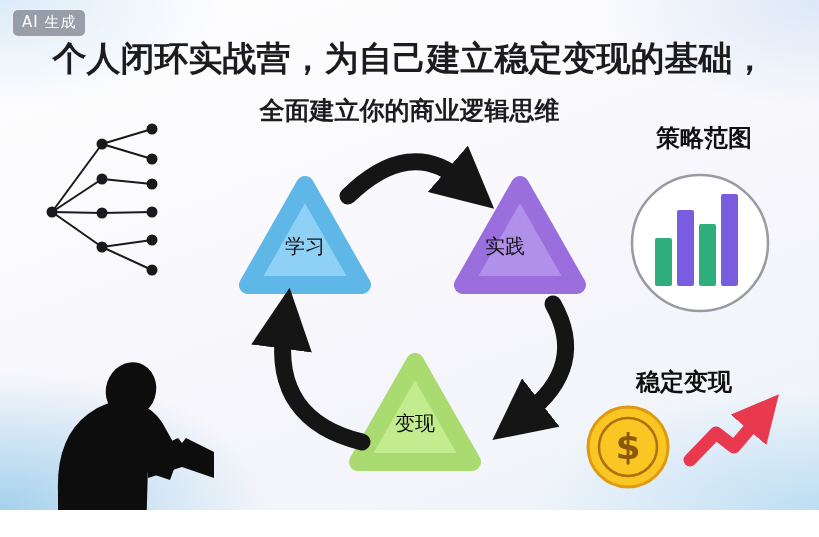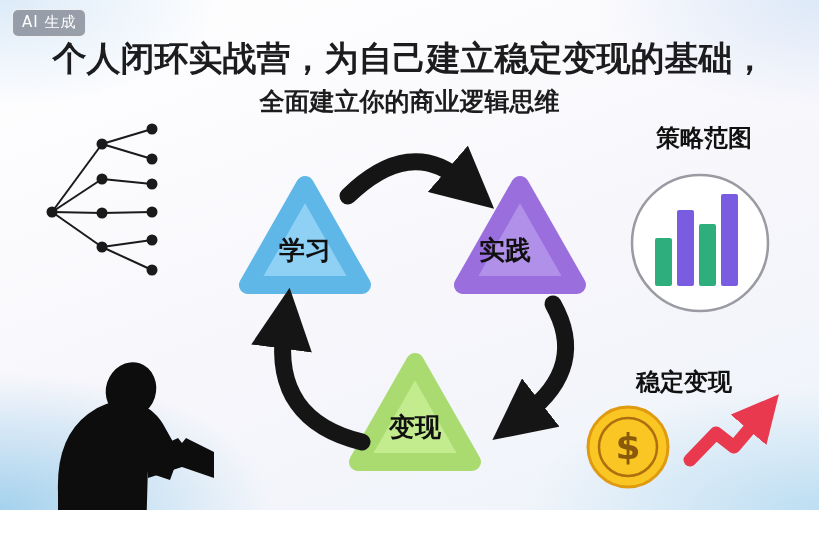--- a/index.html
+++ b/index.html
@@ -15,22 +15,22 @@
   }
   .abs { position: absolute; }
   .badge {
     left: 12px; top: 9px; padding: 3px 9px 4px;
     background: rgba(128,134,146,.78); color: #ffffff;
     border: 1px solid rgba(255,255,255,.85); border-radius: 6px;
     font-size: 15px; letter-spacing: 1px;
   }
   .title { left: 0; width: 819px; text-align: center; color: #1c1c1e; font-weight: 700; }
   .title.l1 { top: 36px; font-size: 34px; }
-  .title.l2 { top: 85px; font-size: 25px; }
-  .tri-label { width: 130px; text-align: center; font-size: 26px; font-weight: 700; color: #101010; }
+  .title.l2 { top: 94px; font-size: 25px; }
+  .tri-label { width: 130px; text-align: center; font-size: 20px; font-weight: 400; color: #101010; }
   .side-label { text-align: center; font-size: 24px; font-weight: 700; color: #111111; }
   .dollar { width: 56px; text-align: center; font-size: 36px; font-weight: 700; color: #8a5a0a; line-height: 40px; }
   svg.layer { position: absolute; left: 0; top: 0; }
 </style>
 </head>
 <body>
 
 <div class="canvas">
 
   <svg class="layer" width="819" height="537" viewBox="0 0 819 537">

